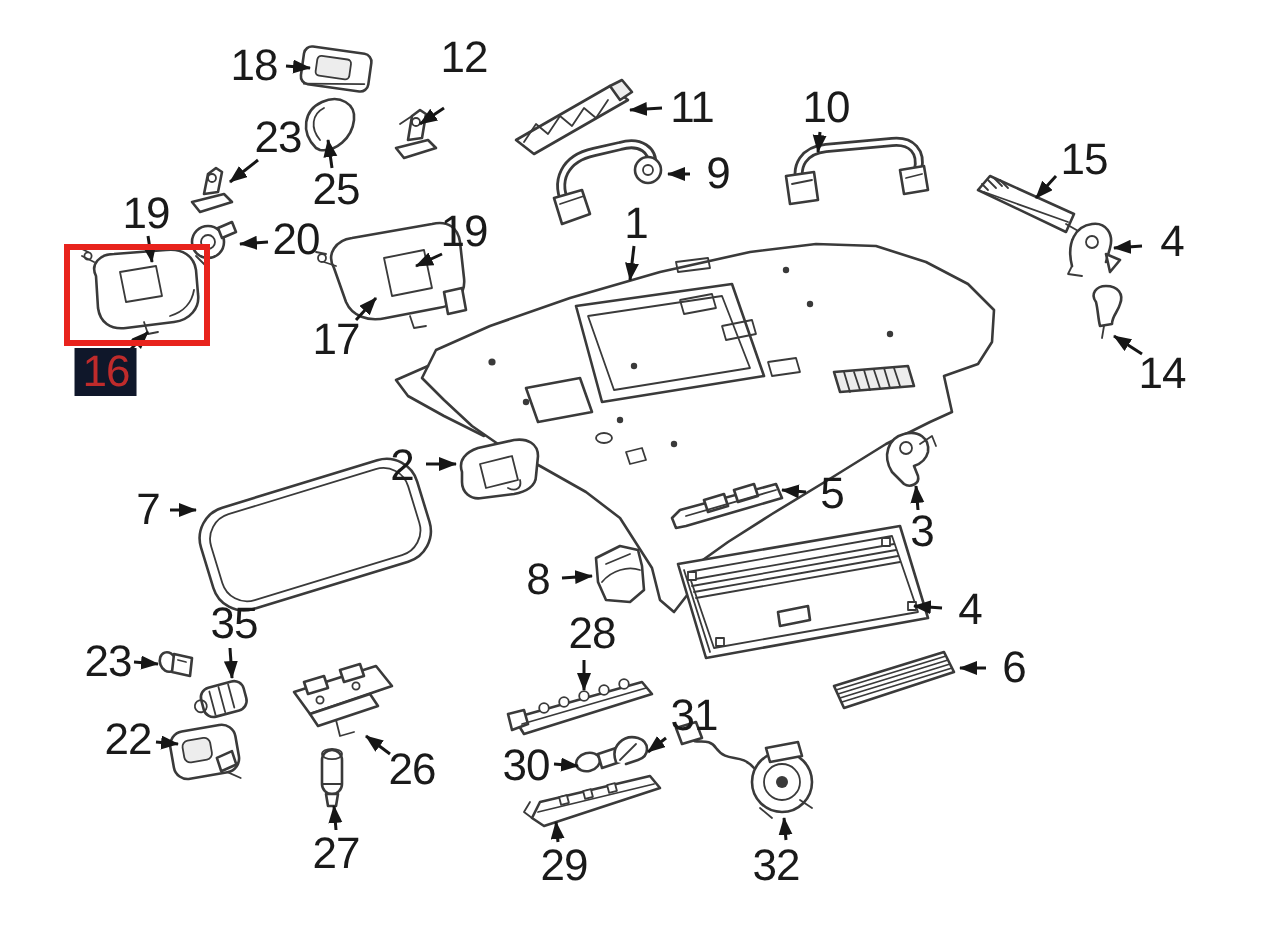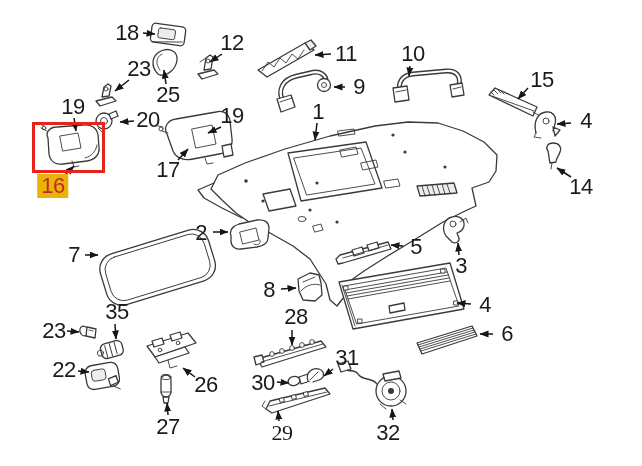--- a/index.html
+++ b/index.html
@@ -302,47 +302,47 @@
         <line x1="168" y1="415" x2="167" y2="403" marker-end="url(#ah)"></line>
         <line x1="279" y1="421" x2="278" y2="411" marker-end="url(#ah)"></line>
         <line x1="393" y1="420" x2="392" y2="409" marker-end="url(#ah)"></line>
       </g>
 </svg>
 
 <div id="highlight-box" style="left: 32px; top: 122px; width: 73px; height: 51px; border-color: rgb(232, 35, 29);"></div>
 
 <div id="label-layer">
       <div class="part-label" style="left: 127px; top: 33px;">18</div>
-      <div class="part-label" style="left: 232px; top: 43px;">12</div>
+      <div class="part-label" style="left: 232px; top: 29px;">12</div>
       <div class="part-label" style="left: 346px; top: 54px;">11</div>
       <div class="part-label" style="left: 413px; top: 54px; text-align: center;">10</div>
       <div class="part-label" style="left: 139px; top: 69px;">23</div>
       <div class="part-label" style="left: 542px; top: 80px;">15</div>
       <div class="part-label" style="left: 359px; top: 87px;">9</div>
       <div class="part-label" style="left: 168px; top: 95px;">25</div>
       <div class="part-label" style="left: 73px; top: 107px;">19</div>
       <div class="part-label" style="left: 318px; top: 112px;">1</div>
       <div class="part-label" style="left: 232px; top: 116px;">19</div>
       <div class="part-label" style="left: 148px; top: 120px;">20</div>
       <div class="part-label" style="left: 586px; top: 121px;">4</div>
       <div class="part-label" style="left: 168px; top: 170px;">17</div>
-      <div class="part-label highlighted" style="left: 53px; top: 186px; background: #eab308; color: rgb(191, 43, 43);">16</div>
+      <div class="part-label highlighted" style="left: 53px; top: 186px; background: #0f172a; color: rgb(191, 43, 43);">16</div>
       <div class="part-label" style="left: 581px; top: 187px;">14</div>
       <div class="part-label" style="left: 201px; top: 233px;">2</div>
       <div class="part-label" style="left: 416px; top: 247px;">5</div>
       <div class="part-label" style="left: 74px; top: 255px;">7</div>
       <div class="part-label" style="left: 461px; top: 266px;">3</div>
       <div class="part-label" style="left: 269px; top: 290px;">8</div>
       <div class="part-label" style="left: 485px; top: 305px;">4</div>
       <div class="part-label" style="left: 117px; top: 312px;">35</div>
       <div class="part-label" style="left: 296px; top: 317px;">28</div>
       <div class="part-label" style="left: 54px; top: 331px;">23</div>
       <div class="part-label" style="left: 507px; top: 334px;">6</div>
       <div class="part-label" style="left: 347px; top: 358px;">31</div>
       <div class="part-label" style="left: 64px; top: 370px;">22</div>
       <div class="part-label" style="left: 263px; top: 383px;">30</div>
       <div class="part-label" style="left: 206px; top: 385px;">26</div>
       <div class="part-label" style="left: 168px; top: 427px;">27</div>
-      <div class="part-label" style="left: 282px; top: 433px; font-family: Liberation Serif, serif;">29</div>
+      <div class="part-label" style="left: 282px; top: 433px;">29</div>
       <div class="part-label" style="left: 388px; top: 433px;">32</div>
     </div>
 
 </div>
 
 </body></html>

